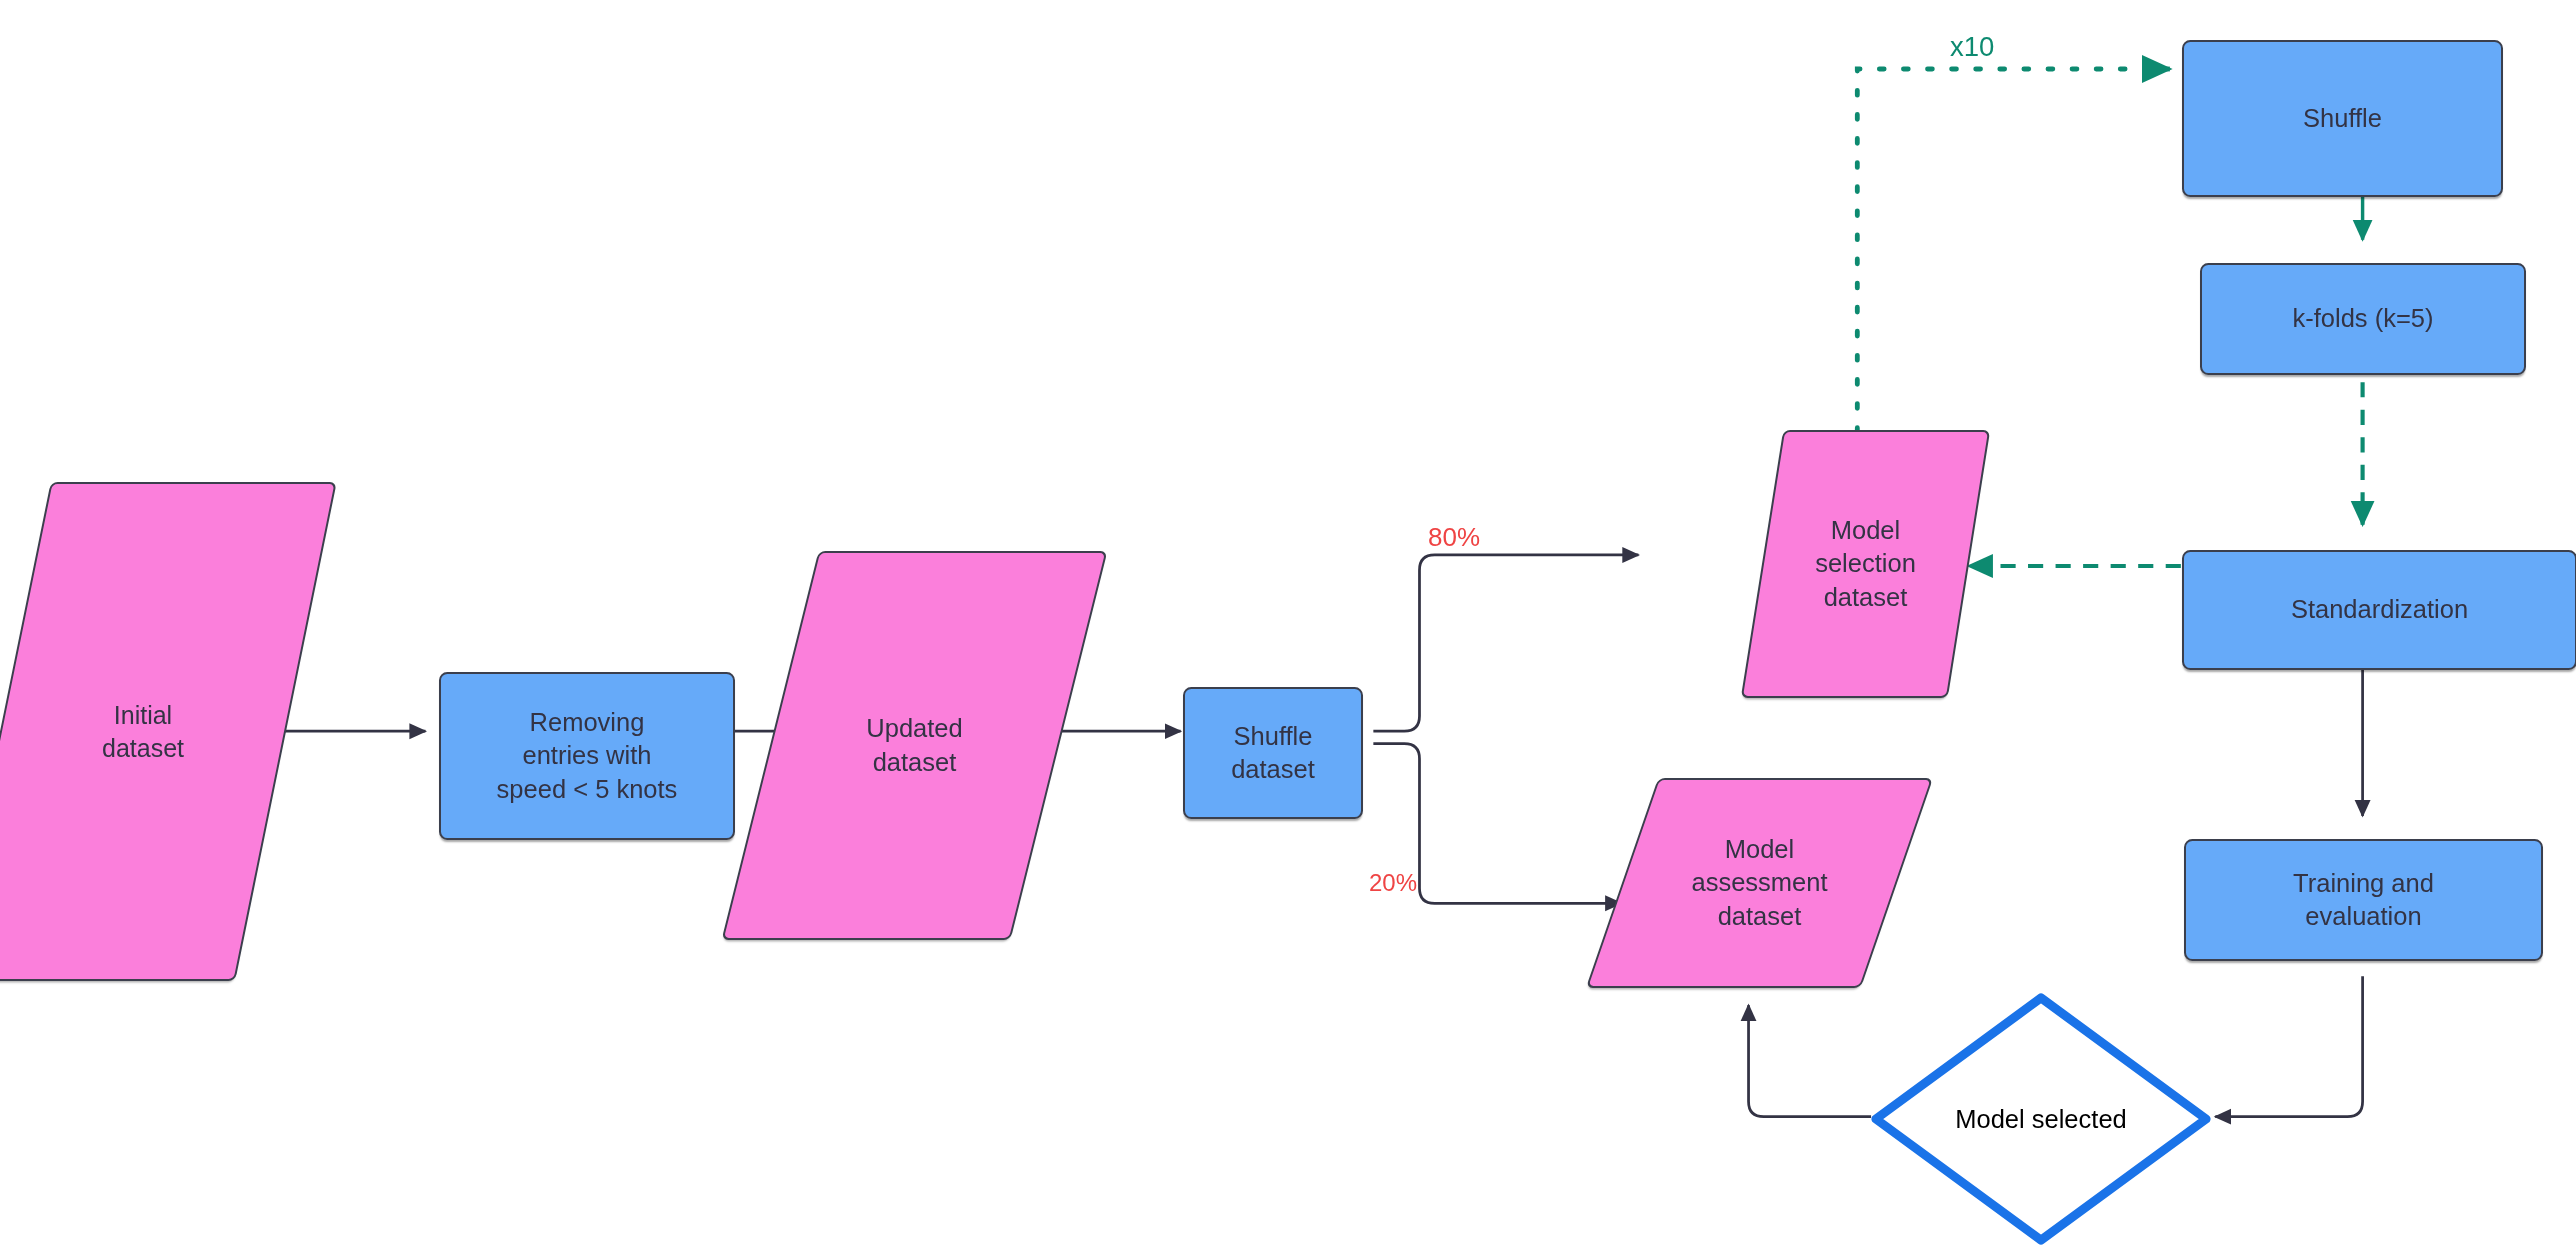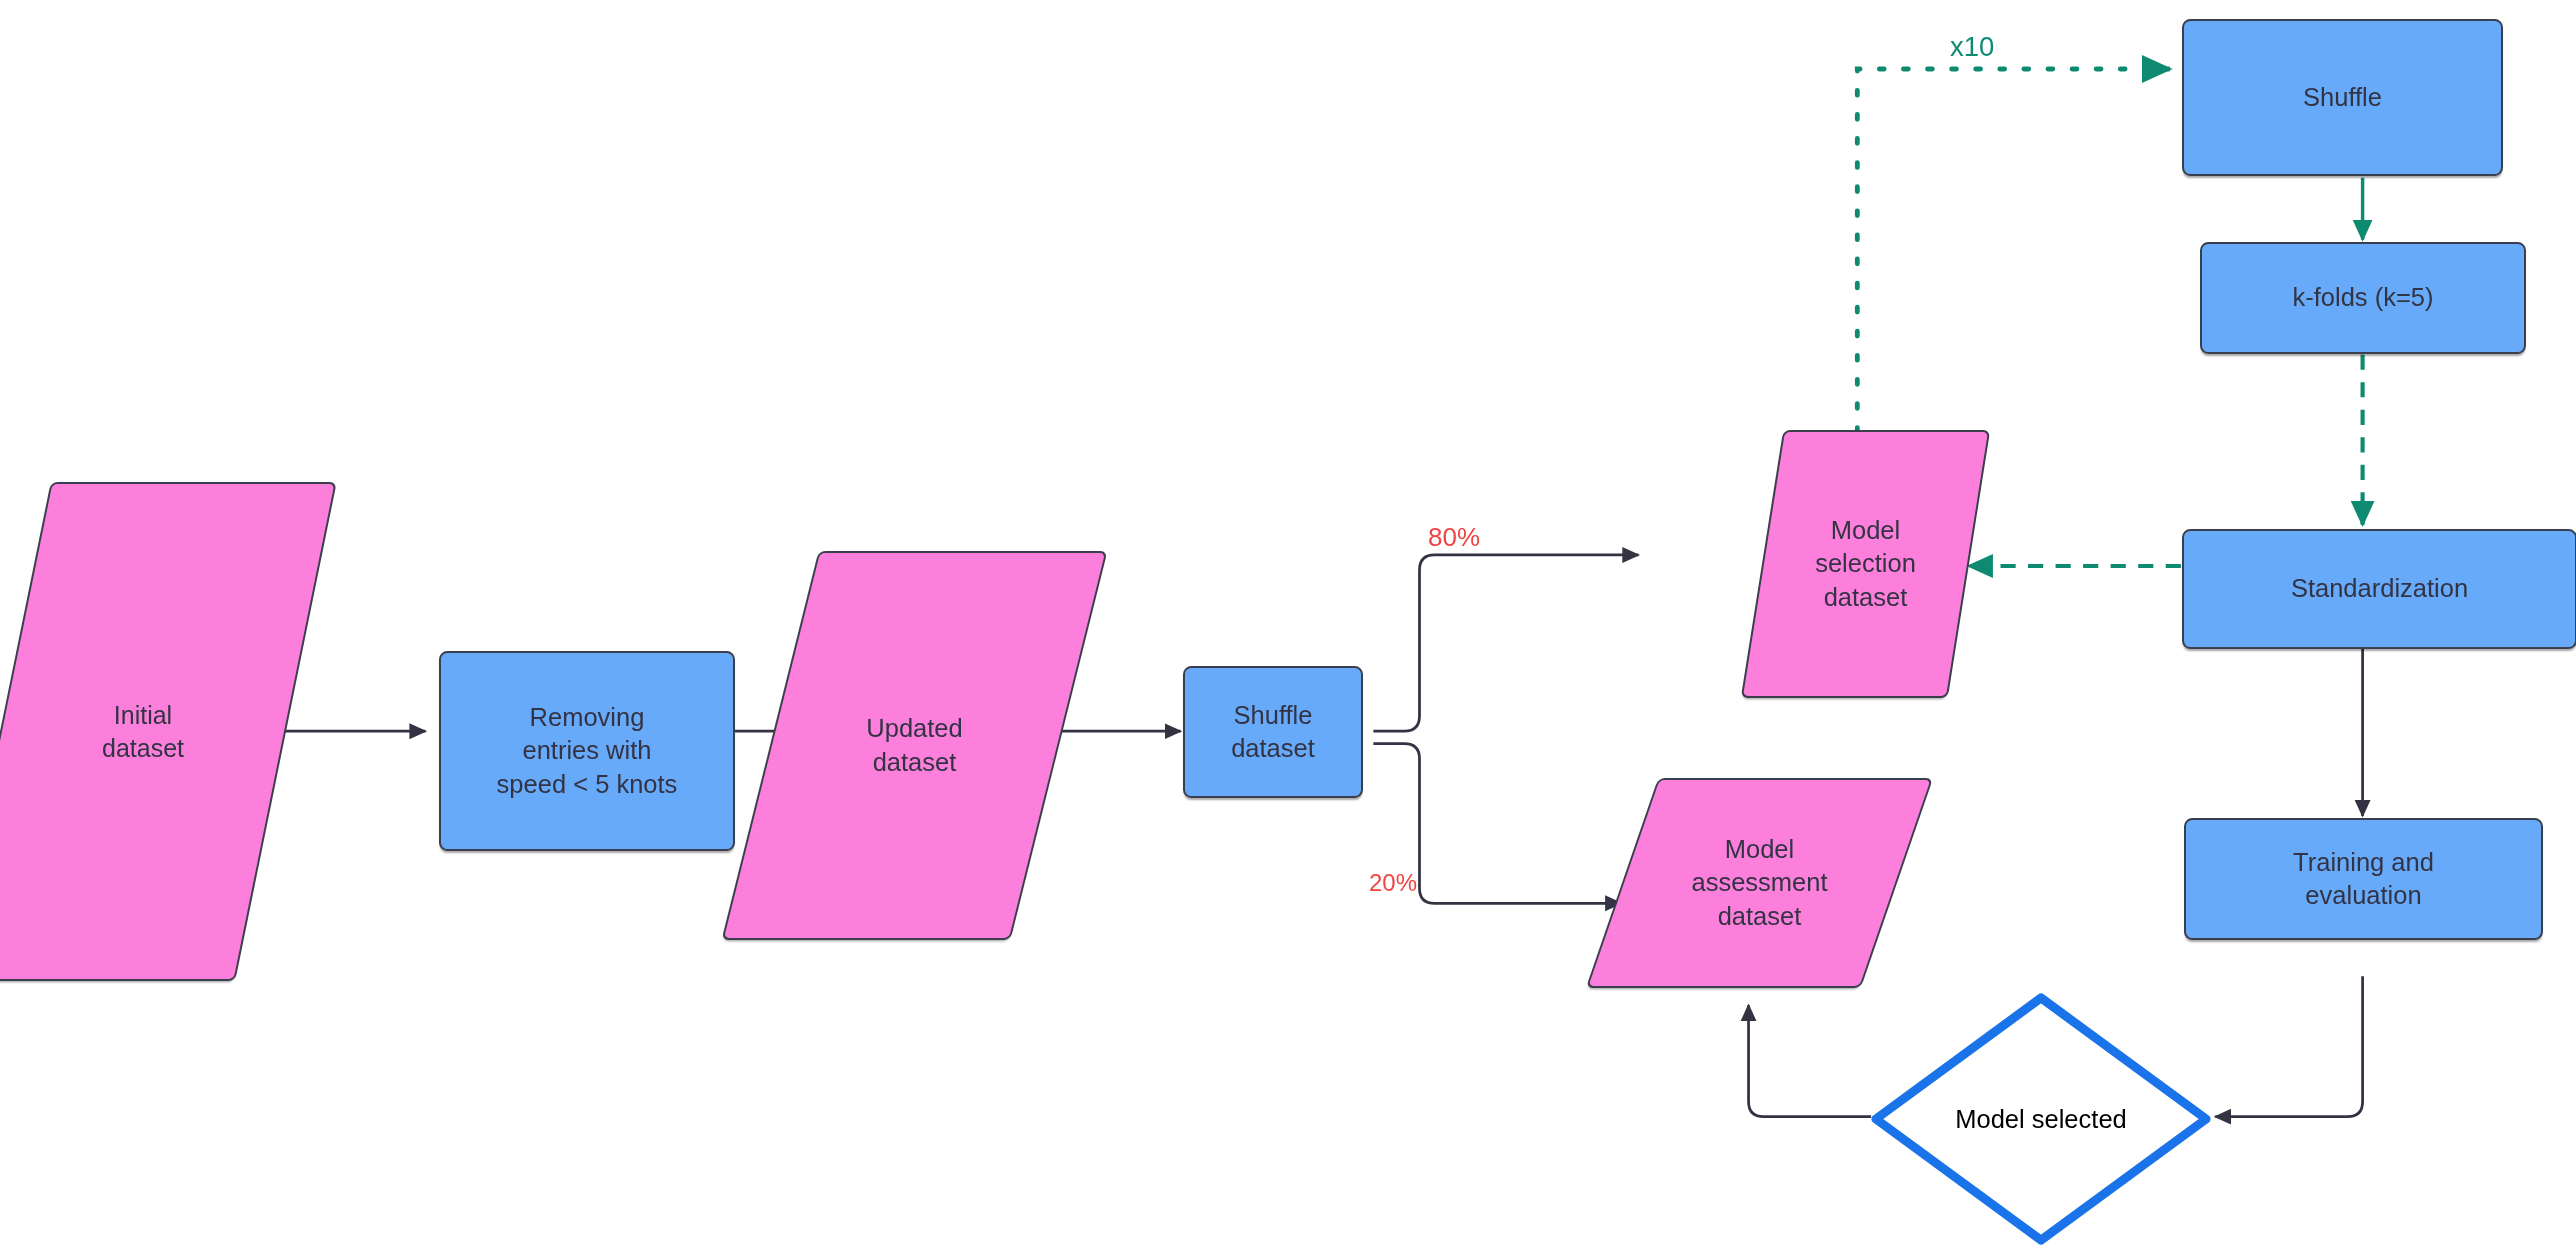--- a/index.html
+++ b/index.html
@@ -33,20 +33,21 @@
     color: #333344;
     line-height: 1.30;
     white-space: pre-line;
   }
   
   .proc {
     background: #66aaf9;
     border: 2.1px solid #3b3f4d;
     border-radius: 8.3px;
     box-shadow: 0 2.8px 2.1px -1.4px rgba(0,0,0,0.35);
+    margin-top: 21px;
   }
   
   .data-shape {
     position: absolute;
   }
   .data-shape .skew {
     position: absolute;
     inset: 0;
     background: #fb7fdb;
     border: 2.1px solid #3b3f4d;
@@ -135,21 +136,21 @@
       <path d="M 3120 100 L 3152 100" marker-end="url(#ah-teal)"></path>
     </g>
   </svg>
 
   <div class="data-shape" style="left:0px; top:482px; width:286px; height:499px; font-size:25px;">
     <div class="skew" style="transform: skewX(-11.5deg);"></div>
     <div class="lbl">Initial
 dataset</div>
   </div>
 
-  <div class="node proc" style="left:439px; top:651px; width:296px; height:200px; font-size:25.5px;">
+  <div class="node proc" style="left:439px; top:651px; width:296px; height:168px; font-size:25.5px;">
     <span>Removing
 entries with
 speed &lt; 5 knots</span>
   </div>
 
   <div class="data-shape" style="left:770px; top:551px; width:289px; height:389px; font-size:25.5px;">
     <div class="skew" style="transform: skewX(-14deg);"></div>
     <div class="lbl">Updated
 dataset</div>
   </div>

